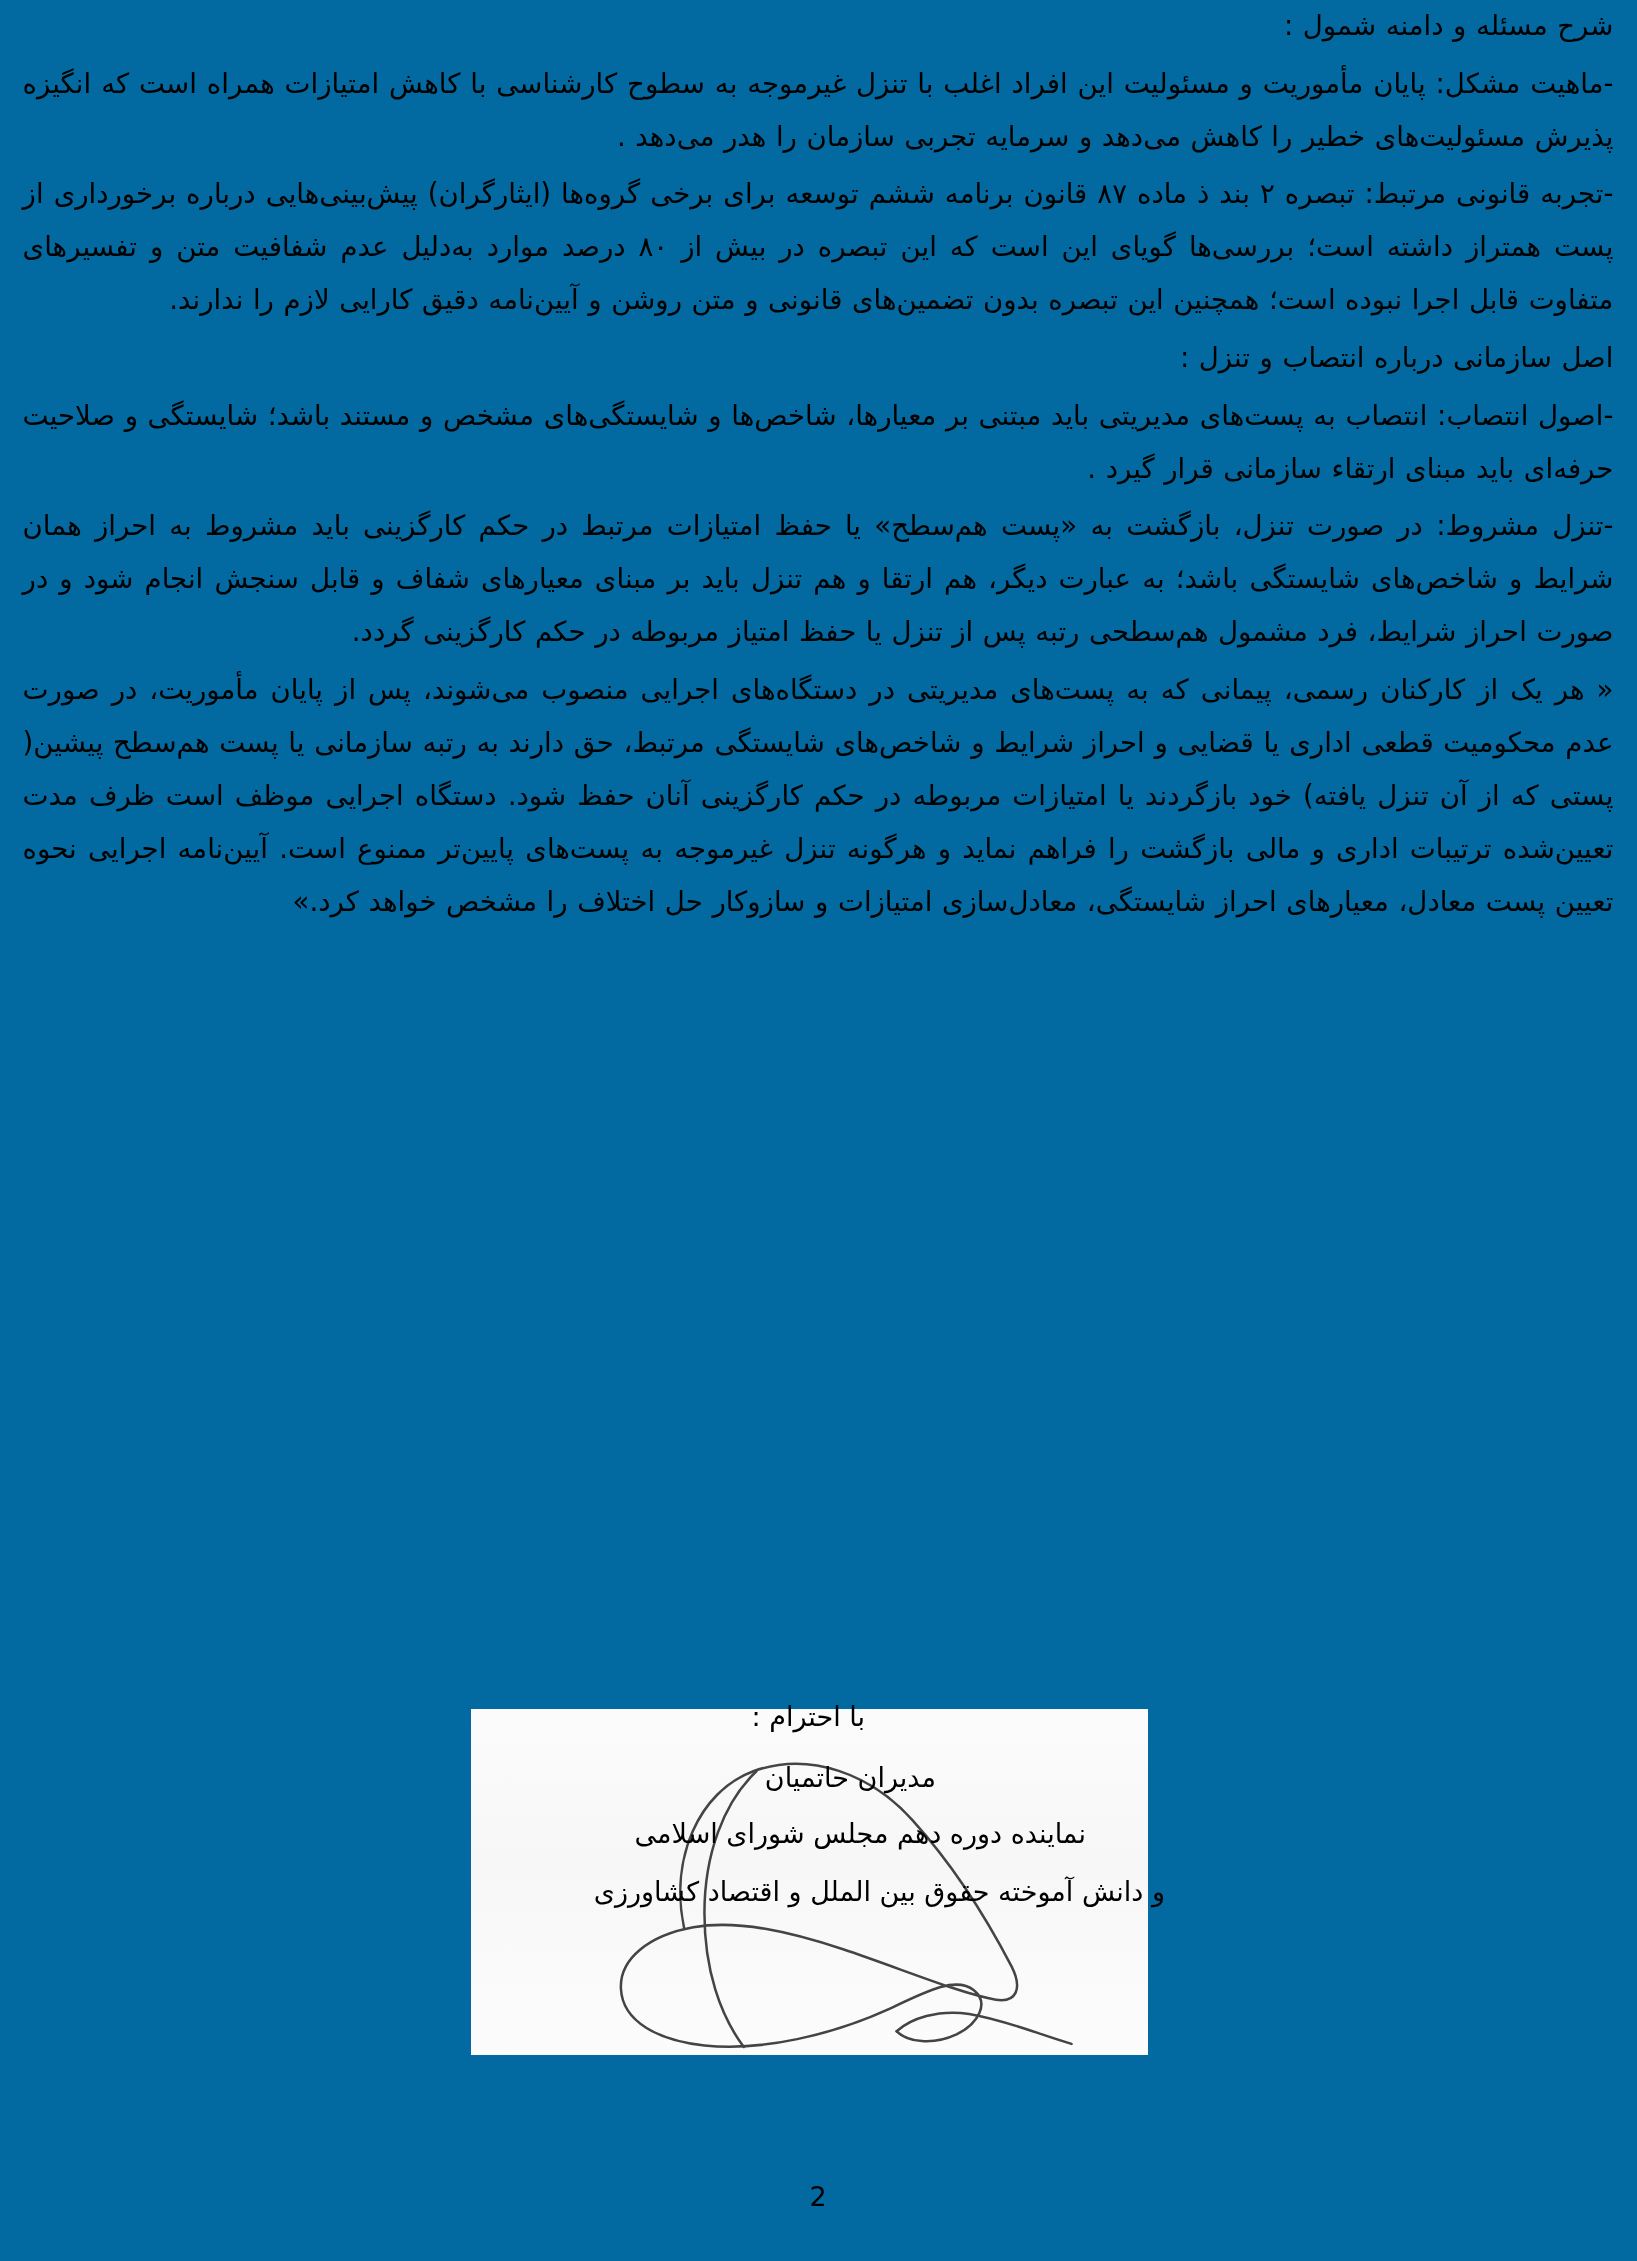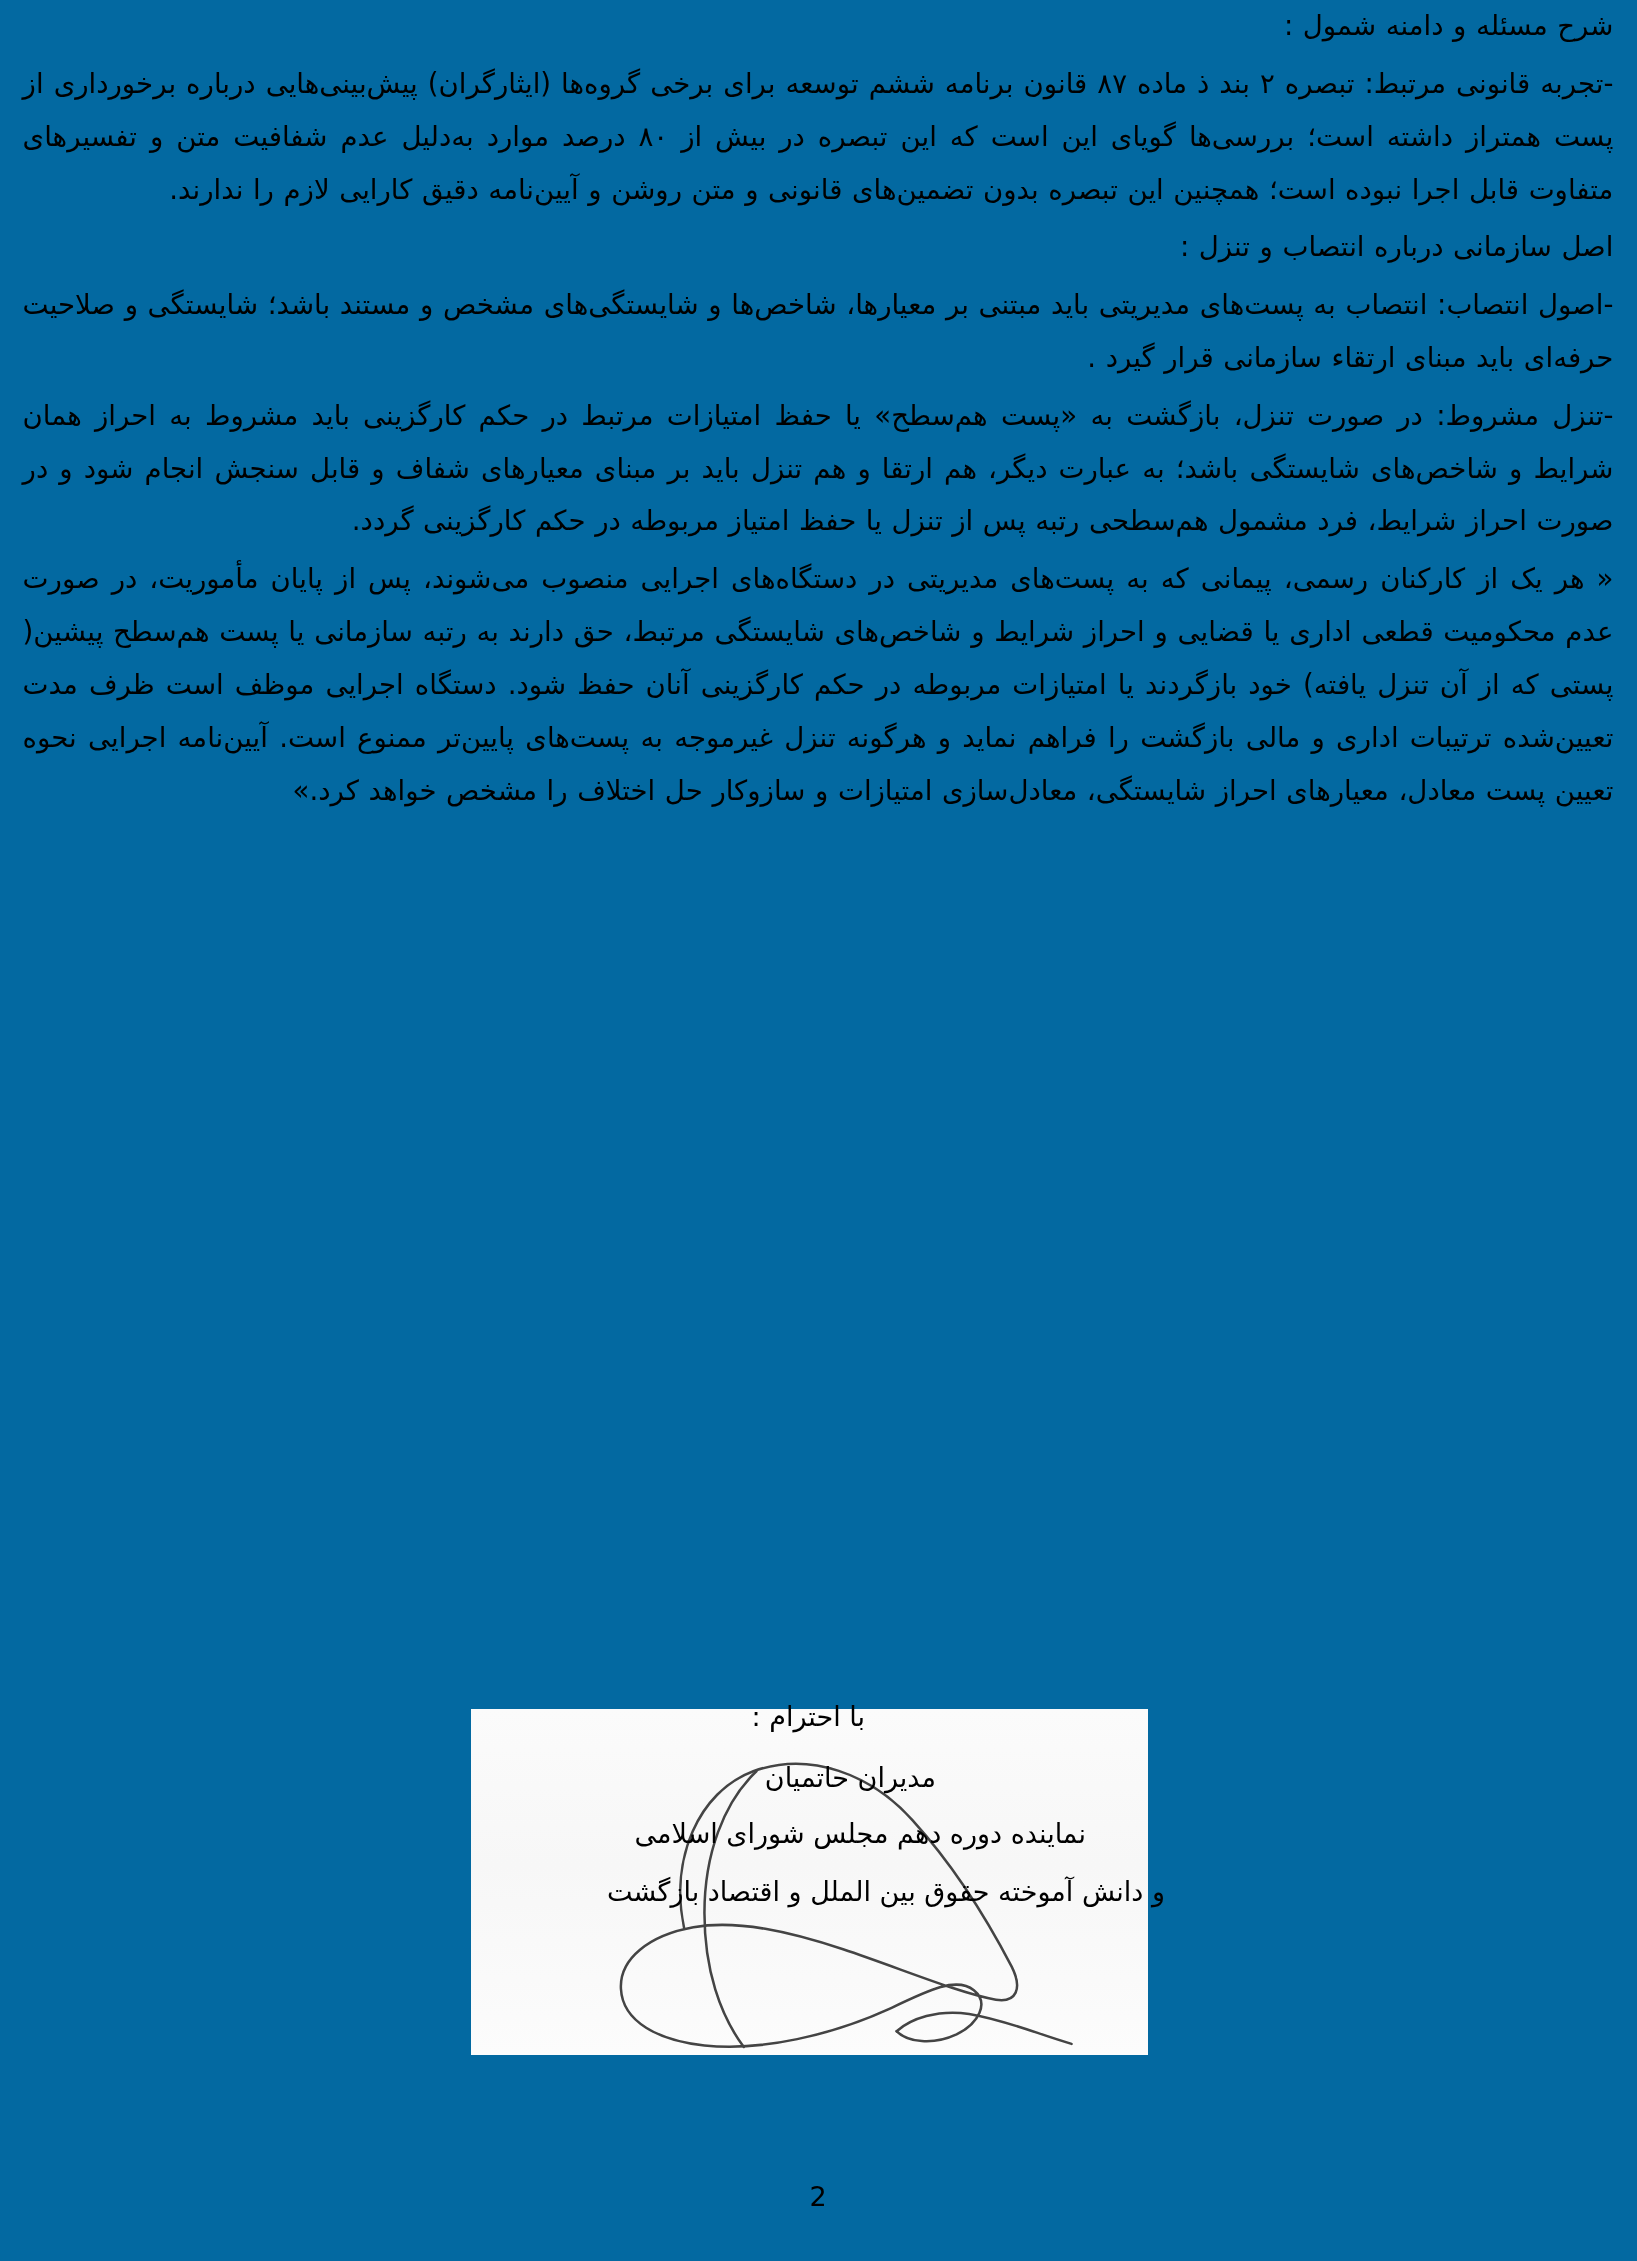--- a/index.html
+++ b/index.html
@@ -127,20 +127,21 @@
 </head>
 <body>
 
 <div class="page">
 
   <div class="content">
 
     <p class="para heading">شرح مسئله و دامنه شمول :</p>
 
 
+    <p class="para">-ماهیت مشکل: پایان مأموریت و مسئولیت این افراد اغلب با تنزل غیرموجه به سطوح کارشناسی با کاهش امتیازات همراه است که انگیزه پذیرش مسئولیت‌های خطیر را کاهش می‌دهد و سرمایه تجربی سازمان را هدر می‌دهد  .</p>
 
     <p class="para">-تجربه قانونی مرتبط: تبصره ۲ بند ذ ماده ۸۷ قانون برنامه ششم توسعه برای برخی گروه‌ها (ایثارگران) پیش‌بینی‌هایی درباره برخورداری از پست همتراز داشته است؛ بررسی‌ها گویای این است که این تبصره در بیش از ۸۰ درصد موارد به‌دلیل عدم شفافیت متن و تفسیرهای متفاوت قابل اجرا نبوده است؛ همچنین این تبصره بدون تضمین‌های قانونی و متن روشن و آیین‌نامه دقیق کارایی لازم را ندارند.</p>
 
     <p class="para heading">اصل سازمانی درباره انتصاب و تنزل :</p>
 
     <p class="para">-اصول انتصاب: انتصاب به پست‌های مدیریتی باید مبتنی بر معیارها، شاخص‌ها و شایستگی‌های مشخص و مستند باشد؛ شایستگی و صلاحیت حرفه‌ای باید مبنای ارتقاء سازمانی قرار گیرد  .</p>
 
     <p class="para">-تنزل مشروط: در صورت تنزل، بازگشت به «پست هم‌سطح» یا حفظ امتیازات مرتبط در حکم کارگزینی باید مشروط به احراز همان شرایط و شاخص‌های شایستگی باشد؛ به عبارت دیگر، هم ارتقا و هم تنزل باید بر مبنای معیارهای شفاف و قابل سنجش انجام شود و در صورت احراز شرایط، فرد مشمول هم‌سطحی رتبه پس از تنزل یا حفظ امتیاز مربوطه در حکم کارگزینی گردد.</p>
 
 
@@ -161,19 +162,19 @@
                C 638 364, 624 390, 596 404 C 566 418, 534 414, 520 400"></path>
       <path d="M520 400 C 538 384, 572 372, 612 378 C 660 386, 700 404, 742 416"></path>
       <path d="M342 70 C 300 110, 276 176, 276 250 C 276 322, 296 380, 326 420"></path>
     </g>
   </svg>
 
   <div class="sign-block">
     <div class="sign-line sign-regards">با احترام :</div>
     <div class="sign-line sign-name">مدیران حاتمیان</div>
     <div class="sign-line sign-role">نماینده دوره دهم مجلس شورای اسلامی</div>
-    <div class="sign-line sign-edu">و دانش آموخته حقوق بین الملل و اقتصاد بازگشت</div>
+    <div class="sign-line sign-edu">و دانش آموخته حقوق بین الملل و اقتصاد کشاورزی</div>
   </div>
 
   <div class="page-number">2</div>
 
 </div>
 
 
 </body></html>

